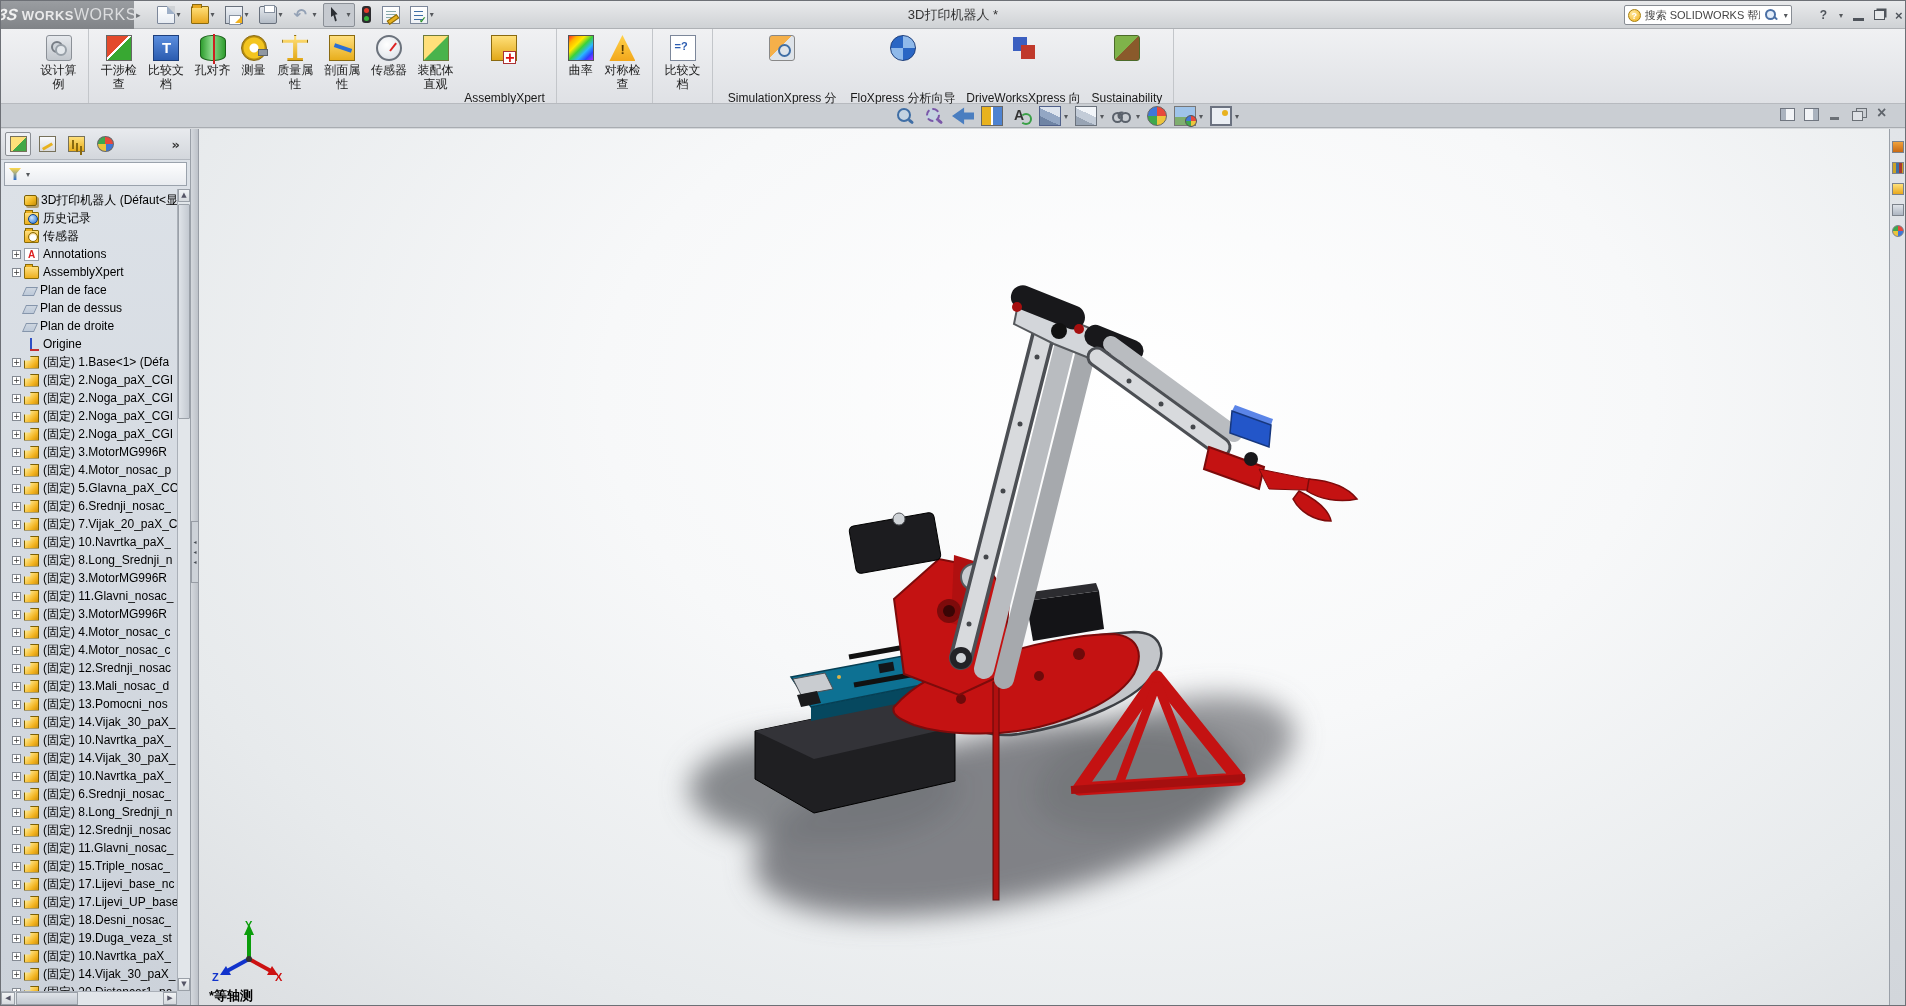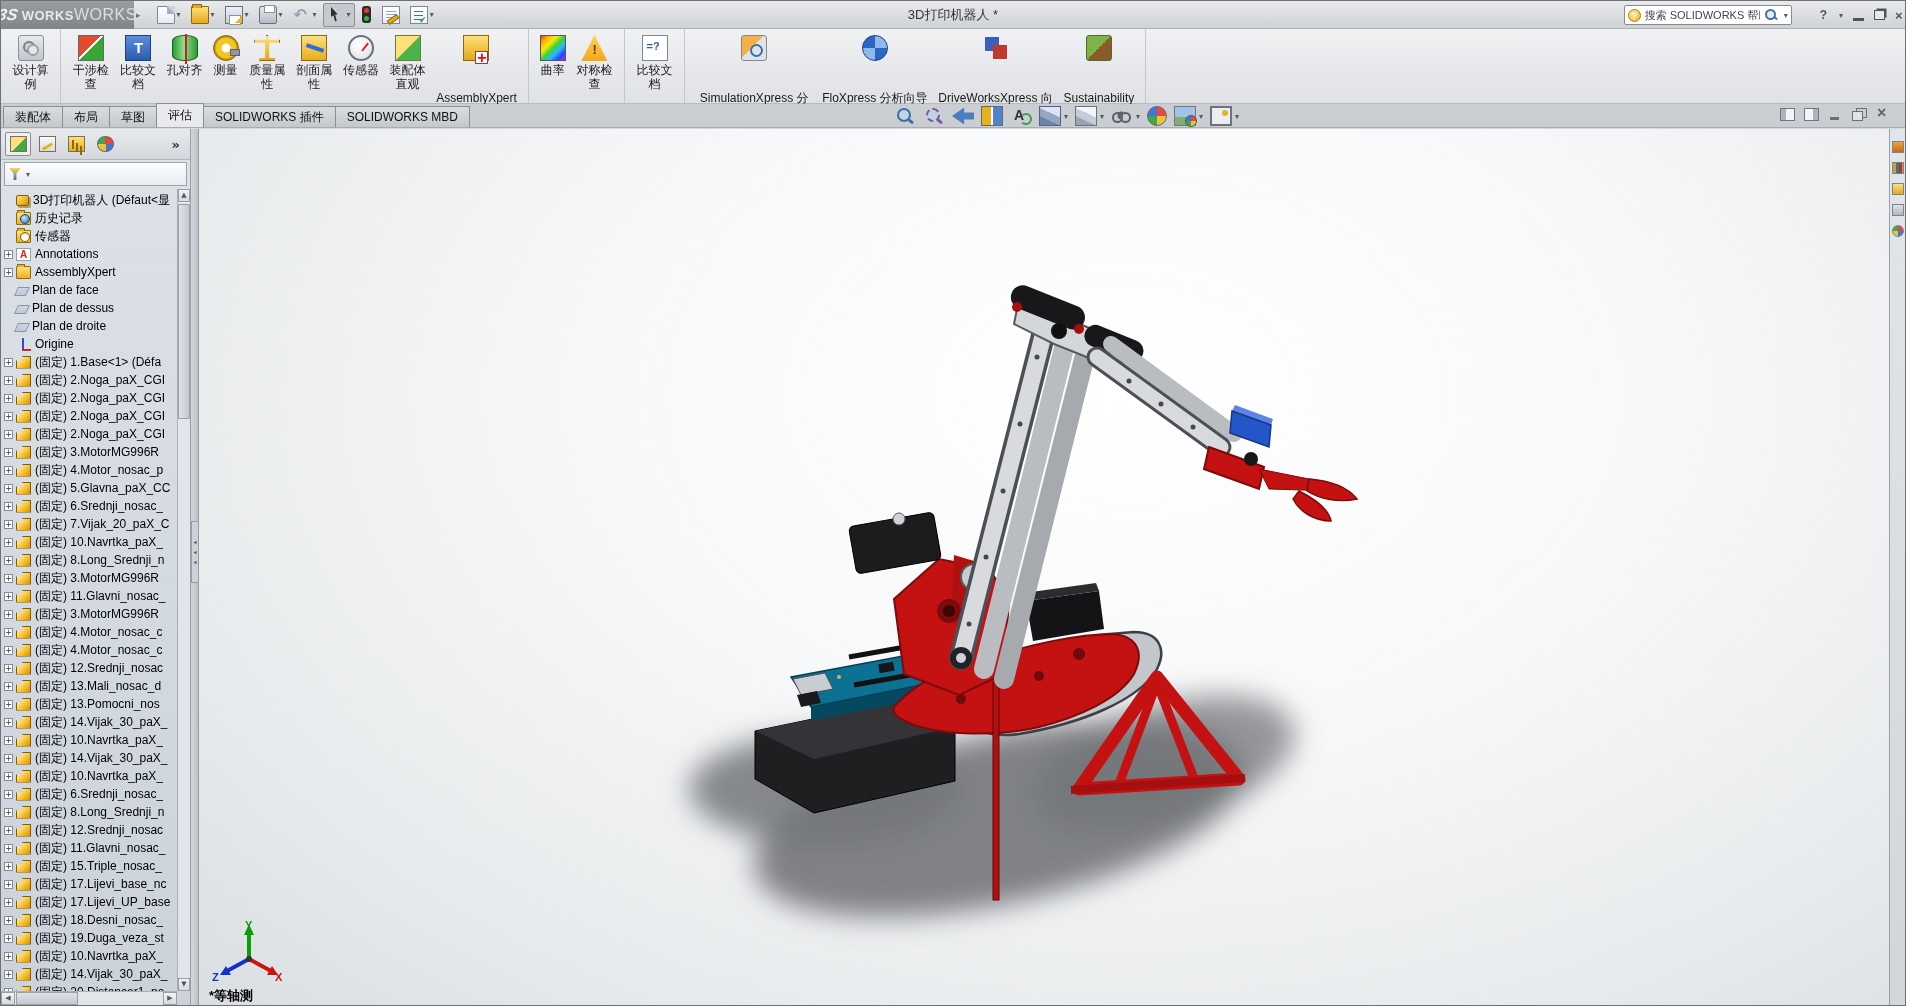--- a/index.html
+++ b/index.html
@@ -55,21 +55,21 @@
   .mag::after { content:""; position:absolute; left:9px; top:9px; width:5px; height:2px; background:#4a6fa5; transform:rotate(40deg); border-radius:1px; }
   .win-btns { display:flex; align-items:center; gap:10px; padding-right:2px; }
   .wb { color:#4f545b; font-size:13px; font-weight:bold; position:relative; }
   .wb-help { font-size:12px; }
   .wb-min { width:11px; height:3px; background:#4f545b; margin-top:8px; }
   .wb-restore { width:11px; height:10px; border:1.5px solid #4f545b; background:#e6e8ea; box-shadow:2px -2px 0 -0.5px #4f545b; }
   .wb-close { width:8px; overflow:hidden; font-size:13px; }
 
   
   .ribbon { position:absolute; left:0; top:28px; width:100%; height:75px;
-    background:linear-gradient(#f0f1f3,#dfe1e5); border-bottom:1px solid #b7babf; display:flex; }
+    background:linear-gradient(#f0f1f3,#dfe1e5); border-bottom:1px solid #b7babf; display:flex;padding-left:28px; }
   #ribbon-groups { display:flex; height:100%; }
   .rgroup { display:flex; align-items:flex-start; padding:4px 6px 0 6px; border-right:1px solid #c3c6ca; height:100%; }
   .rbtn { display:flex; flex-direction:column; align-items:center; padding:2px 5px; border-radius:2px; }
   .ric { width:26px; height:26px; position:relative; margin-bottom:3px; flex:none; }
   .rlabel { font-size:12px; color:#1a1a1a; text-align:center; line-height:1.15; }
   .rlabel.cjk { max-width:3.1em; word-break:break-all; }
   .rlabel.latin { max-width:116px;margin-top:28px; }
   .ric-design-study { background:linear-gradient(#e6e9ed,#c2c7cd); border:1px solid #8b9097; border-radius:3px; }
   .ric-design-study::before { content:""; position:absolute; left:4px; top:5px; width:8px; height:8px; border-radius:50%; border:2px solid #777d85; background:#cfd4da; }
   .ric-design-study::after { content:""; position:absolute; right:4px; bottom:4px; width:8px; height:8px; border-radius:50%; border:2px solid #98a0a8; background:#e4e8ec; }
@@ -148,21 +148,21 @@
   .pi-featuremanager { background:linear-gradient(135deg,#ffe07a 0 55%,#43a846 55%); }
   .pi-propertymanager { background:linear-gradient(#fafbfc,#d8dade); position:relative; }
   .pi-propertymanager::after { content:""; position:absolute; left:2px; bottom:3px; width:11px; height:3px; background:#e8b21f; transform:rotate(-30deg); }
   .pi-configurationmanager { background:linear-gradient(#ffe07a,#e8ae1c); position:relative; }
   .pi-configurationmanager::after { content:""; position:absolute; left:3px; top:3px; width:2px; height:9px; background:#8a6a10; box-shadow:4px 3px 0 #8a6a10,8px 6px 0 #8a6a10; }
   .pi-displaymanager { border-radius:50%; background:conic-gradient(#e8483c 0 25%,#3f77d8 0 50%,#ecc43c 0 75%,#3fa84c 0); border-color:#666; }
   .panel-chevron { margin-left:auto; font-size:13px; font-weight:bold; color:#333; padding:0 6px; font-family:"DejaVu Sans",sans-serif; }
   .filter-row { height:24px; margin:2px 3px; border:1px solid #9aa2ac; background:linear-gradient(#fdfdfe,#e9ecf0); display:flex; align-items:center; padding:0 4px; gap:3px; }
   .funnel { width:12px; height:12px; background:linear-gradient(#ffd94a,#2f6fd0); clip-path:polygon(0 0,100% 0,62% 45%,62% 100%,38% 100%,38% 45%); }
   .tree { position:absolute; left:0; top:60px; right:13px; bottom:16px; overflow:hidden; padding-top:2px; }
-  .trow { display:flex; align-items:center; height:18px; padding-left:3px; white-space:nowrap; }
+  .trow { display:flex; align-items:center; height:18px; padding-left:11px; white-space:nowrap; }
   .texp { width:9px; height:9px; border:1px solid #848a93; background:#fff; font:8px/8px "DejaVu Sans",sans-serif; color:#333; text-align:center; margin-right:3px; flex:none; }
   .texp.hidden { visibility:hidden; }
   .tlabel { font-size:12px; color:#000; overflow:hidden; }
   .ti { width:15px; height:13px; margin-right:4px; position:relative; flex:none; }
   .ti-assembly { background:linear-gradient(140deg,#ffe27a,#efb51e 60%,#c78f0a); border:1px solid #7c6004; border-radius:2px; box-shadow:2px 2px 0 rgba(140,100,10,.55); height:11px; width:13px; }
   .ti-history,.ti-sensors,.ti-folder { background:linear-gradient(#ffdf7e,#edb01f); border:1px solid #8a6c08; border-radius:1px; }
   .ti-history::before,.ti-sensors::before,.ti-folder::before { content:""; position:absolute; top:-3px; left:0; width:6px; height:2px; background:#edb01f; border:1px solid #8a6c08; border-bottom:none; }
   .ti-history::after { content:""; position:absolute; right:0; top:1px; width:8px; height:8px; border-radius:50%; background:radial-gradient(circle at 35% 35%,#cfe6ff,#1d6fd1); border:1px solid #0c3f8a; }
   .ti-sensors::after { content:""; position:absolute; right:0; top:1px; width:8px; height:8px; border-radius:50%; background:radial-gradient(circle at 50% 60%,#fff 45%,#d99b14); border:1px solid #8a6c08; }
   .ti-annotations { background:#fff; border:1px solid #98a0aa; }
@@ -345,28 +345,20 @@
           </div>
           <div class="rbtn">
             <div class="ric ric-sustainability"></div>
             <div class="rlabel latin">Sustainability</div>
           </div>
         </div>
       </div>
   </div>
 
   <div class="tabrow">
-    <div id="tabs">
-        <div class="ctab">装配体</div>
-        <div class="ctab">布局</div>
-        <div class="ctab">草图</div>
-        <div class="ctab active">评估</div>
-        <div class="ctab">SOLIDWORKS 插件</div>
-        <div class="ctab">SOLIDWORKS MBD</div>
-      </div>
     <div id="headsup">
         <div class="hbtn">
           <span class="hicon hi-zoom-to-fit"></span>
         </div>
         <div class="hbtn">
           <span class="hicon hi-zoom-to-area"></span>
         </div>
         <div class="hbtn">
           <span class="hicon hi-previous-view"></span>
         </div>

